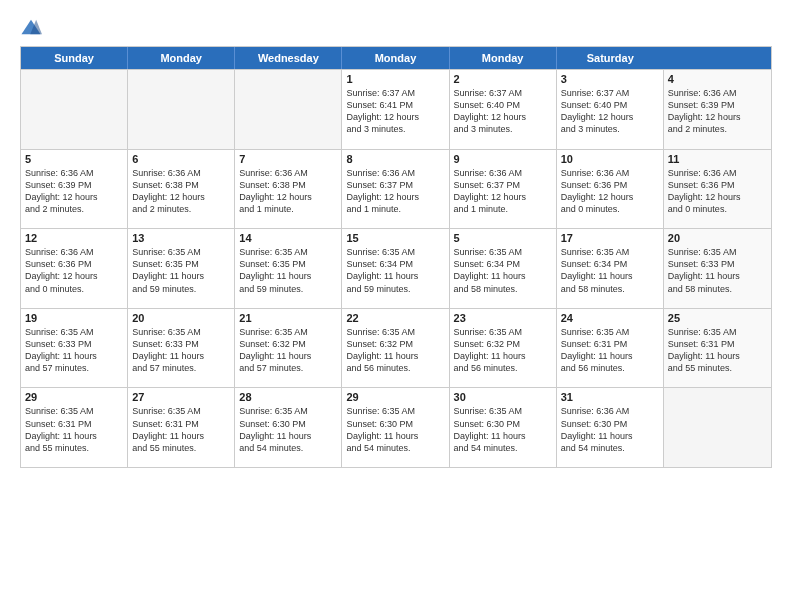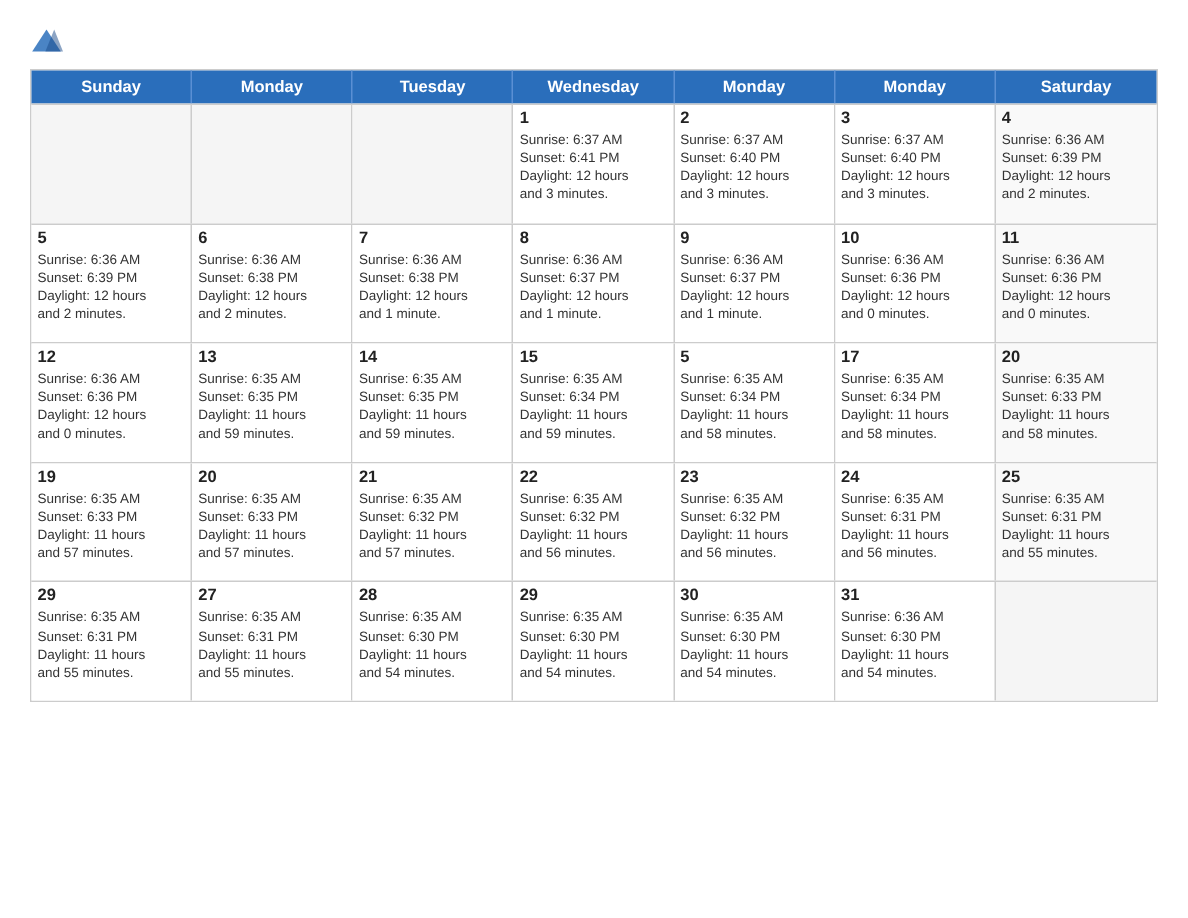--- a/index.html
+++ b/index.html
@@ -118,21 +118,20 @@
     <div class="title-block">
       <div class="month-title"></div>
       <div class="location"></div>
     </div>
   </div>
 
   <div class="calendar">
     <div class="cal-header" id="cal-header-row">
         <div class="cal-header-cell">Sunday</div>
         <div class="cal-header-cell">Monday</div>
-        <div class="cal-header-cell">Tuesday</div>
         <div class="cal-header-cell">Wednesday</div>
         <div class="cal-header-cell">Monday</div>
         <div class="cal-header-cell">Monday</div>
         <div class="cal-header-cell">Saturday</div>
       </div>
     <div class="cal-body" id="cal-body">
         <div class="cal-row">
           <div class="cal-cell empty"></div>
           <div class="cal-cell empty"></div>
           <div class="cal-cell empty"></div>

